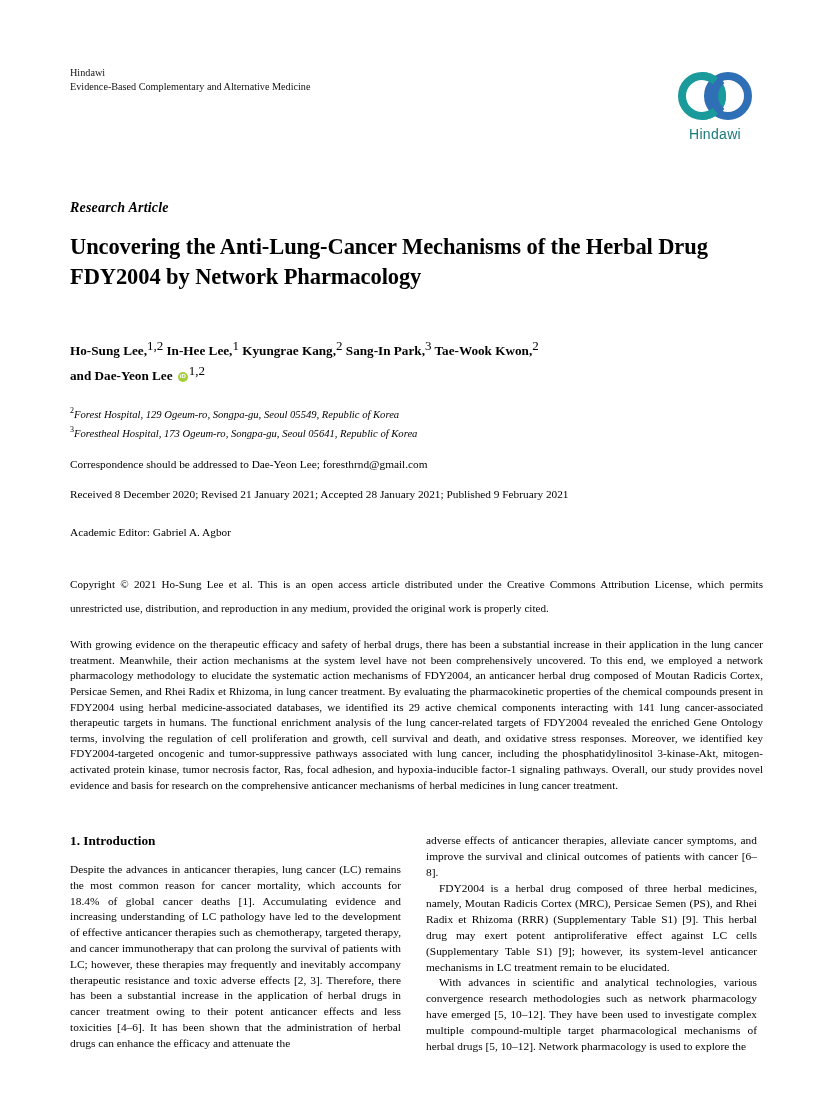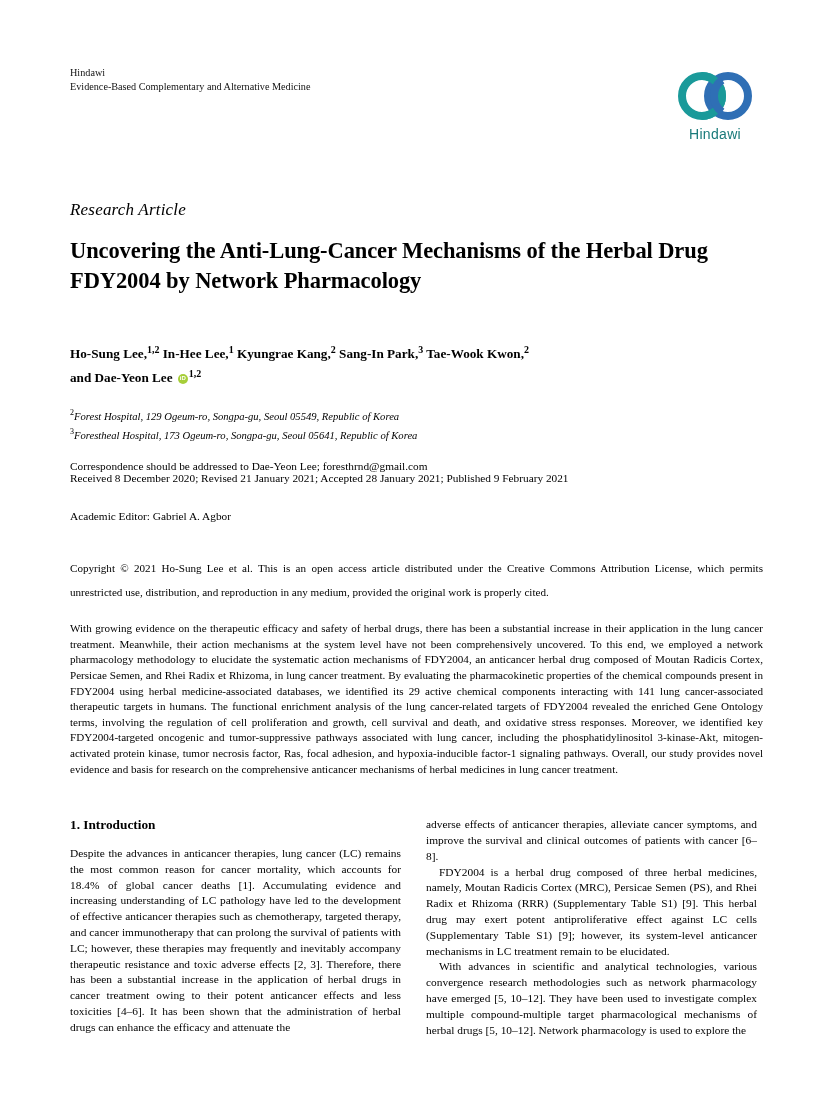--- a/index.html
+++ b/index.html
@@ -55,40 +55,40 @@
   }
   .logo-word {
     font-family: "Liberation Sans", sans-serif;
     font-size: 14px;
     letter-spacing: 0.3px;
     color: #1a7a7a;
     margin-top: 4px;
   }
   
   .article-type {
-    font-size: 17px;
+    font-size: 14px;
     font-style: italic;
-    font-weight: normal;
+    font-weight: bold;
     margin-top: 42px;
     letter-spacing: 0.2px;
   }
   .article-title {
     font-size: 22.5px;
     font-weight: bold;
     line-height: 30px;
     margin-top: 16px;
     letter-spacing: -0.1px;
   }
   .authors {
     font-size: 13.2px;
     font-weight: bold;
     line-height: 20px;
     margin-top: 44px;
   }
-  .authors sup { font-size: 10px; font-weight: bold; }
+  .authors sup { font-size: 13px; font-weight: normal; }
   .orcid {
     display: inline-block;
     width: 10px;
     height: 10px;
     border-radius: 50%;
     background: #a6ce39;
     position: relative;
     top: 1px;
     margin: 0 1px 0 2px;
   }
@@ -110,20 +110,21 @@
     line-height: 15.2px;
     margin-top: 16px;
   }
   .affiliations sup { font-style: normal; font-size: 8px; }
   .correspondence {
     font-size: 11.3px;
     margin-top: 18px;
   }
   .dates {
     font-size: 11.3px;
+    margin-top: 18px;
   }
   .editor {
     font-size: 11.3px;
     margin-top: 26px;
   }
   .copyright {
     font-size: 11.1px;
     line-height: 24px;
     margin-top: 34px;
     text-align: justify;

